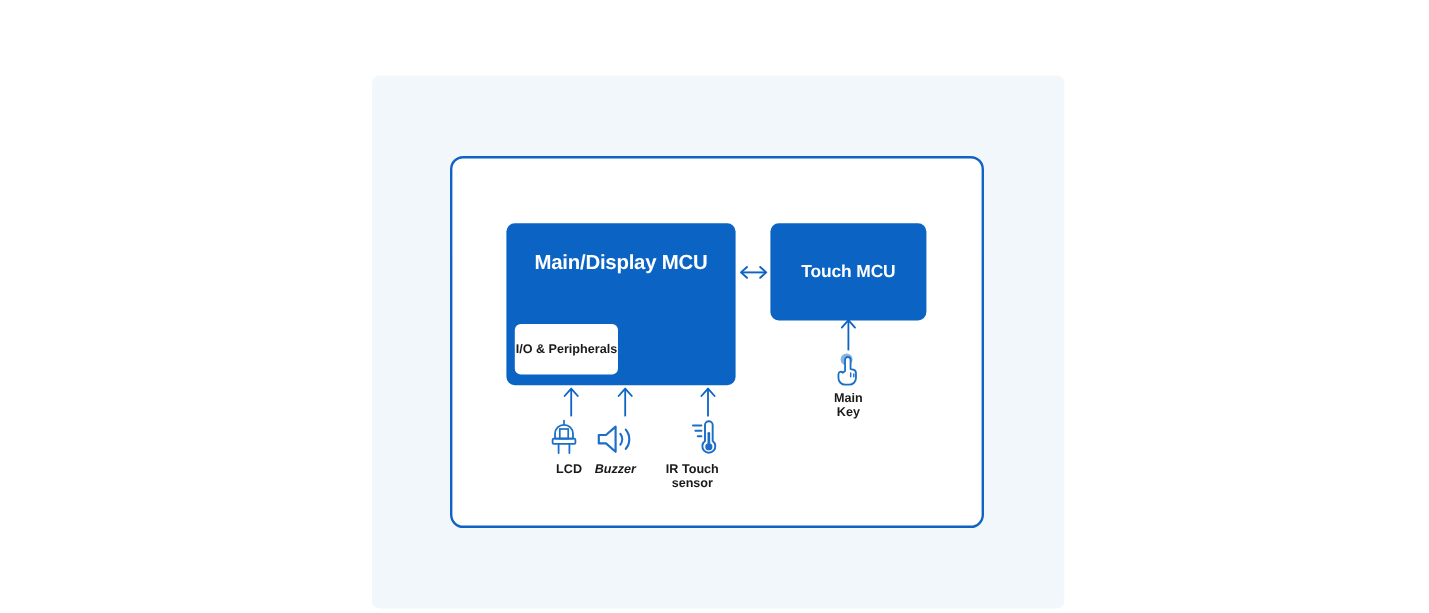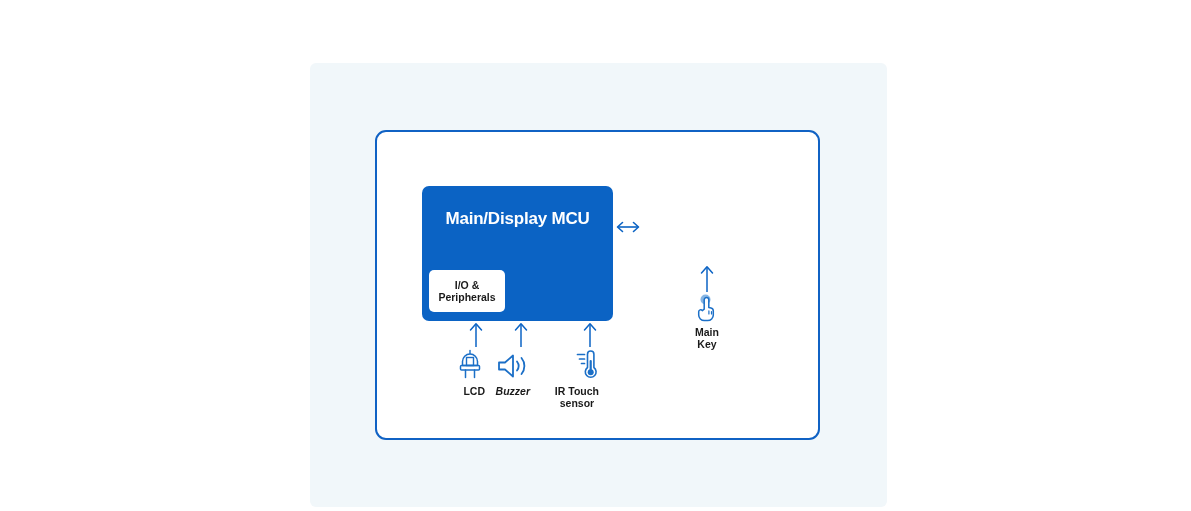--- a/index.html
+++ b/index.html
@@ -81,21 +81,21 @@
     line-height: 12.5px;
     display: flex;
     align-items: center;
     justify-content: center;
     text-align: center;
     box-sizing: border-box;
   }
   .subblock.io {
     left: 429px;
     top: 250px;
-    width: 76px;
+    width: 86px;
     height: 42px;
   }
   .subblock.adc {
     left: 521px;
     top: 250px;
     width: 84px;
     height: 42px;
   }
 
   
@@ -209,20 +209,23 @@
 
 
   <div class="link-arrow">
     <svg width="28" height="16" viewBox="0 0 28 16" aria-hidden="true">
       <line x1="4" y1="8" x2="24" y2="8" stroke="#0b63c4" stroke-width="1.6"></line>
       <polyline points="8.5,3.5 3.5,8 8.5,12.5" fill="none" stroke="#0b63c4" stroke-width="1.6" stroke-linecap="round" stroke-linejoin="round"></polyline>
       <polyline points="19.5,3.5 24.5,8 19.5,12.5" fill="none" stroke="#0b63c4" stroke-width="1.6" stroke-linecap="round" stroke-linejoin="round"></polyline>
     </svg>
   </div>
 
+  <div class="touch-mcu">
+    <div class="touch-mcu-title">Touch MCU</div>
+  </div>
 
   <div class="periph lcd">
     <div class="arrow-up">
       <svg width="18" height="26" viewBox="0 0 18 26" aria-hidden="true">
         <line x1="9" y1="25" x2="9" y2="2" stroke="#0b63c4" stroke-width="1.5"></line>
         <polyline points="3.5,8 9,1.8 14.5,8" fill="none" stroke="#0b63c4" stroke-width="1.5" stroke-linecap="round" stroke-linejoin="round"></polyline>
       </svg>
     </div>
     <div class="glyph">
       <svg width="30" height="31" viewBox="0 0 30 31" aria-hidden="true">

